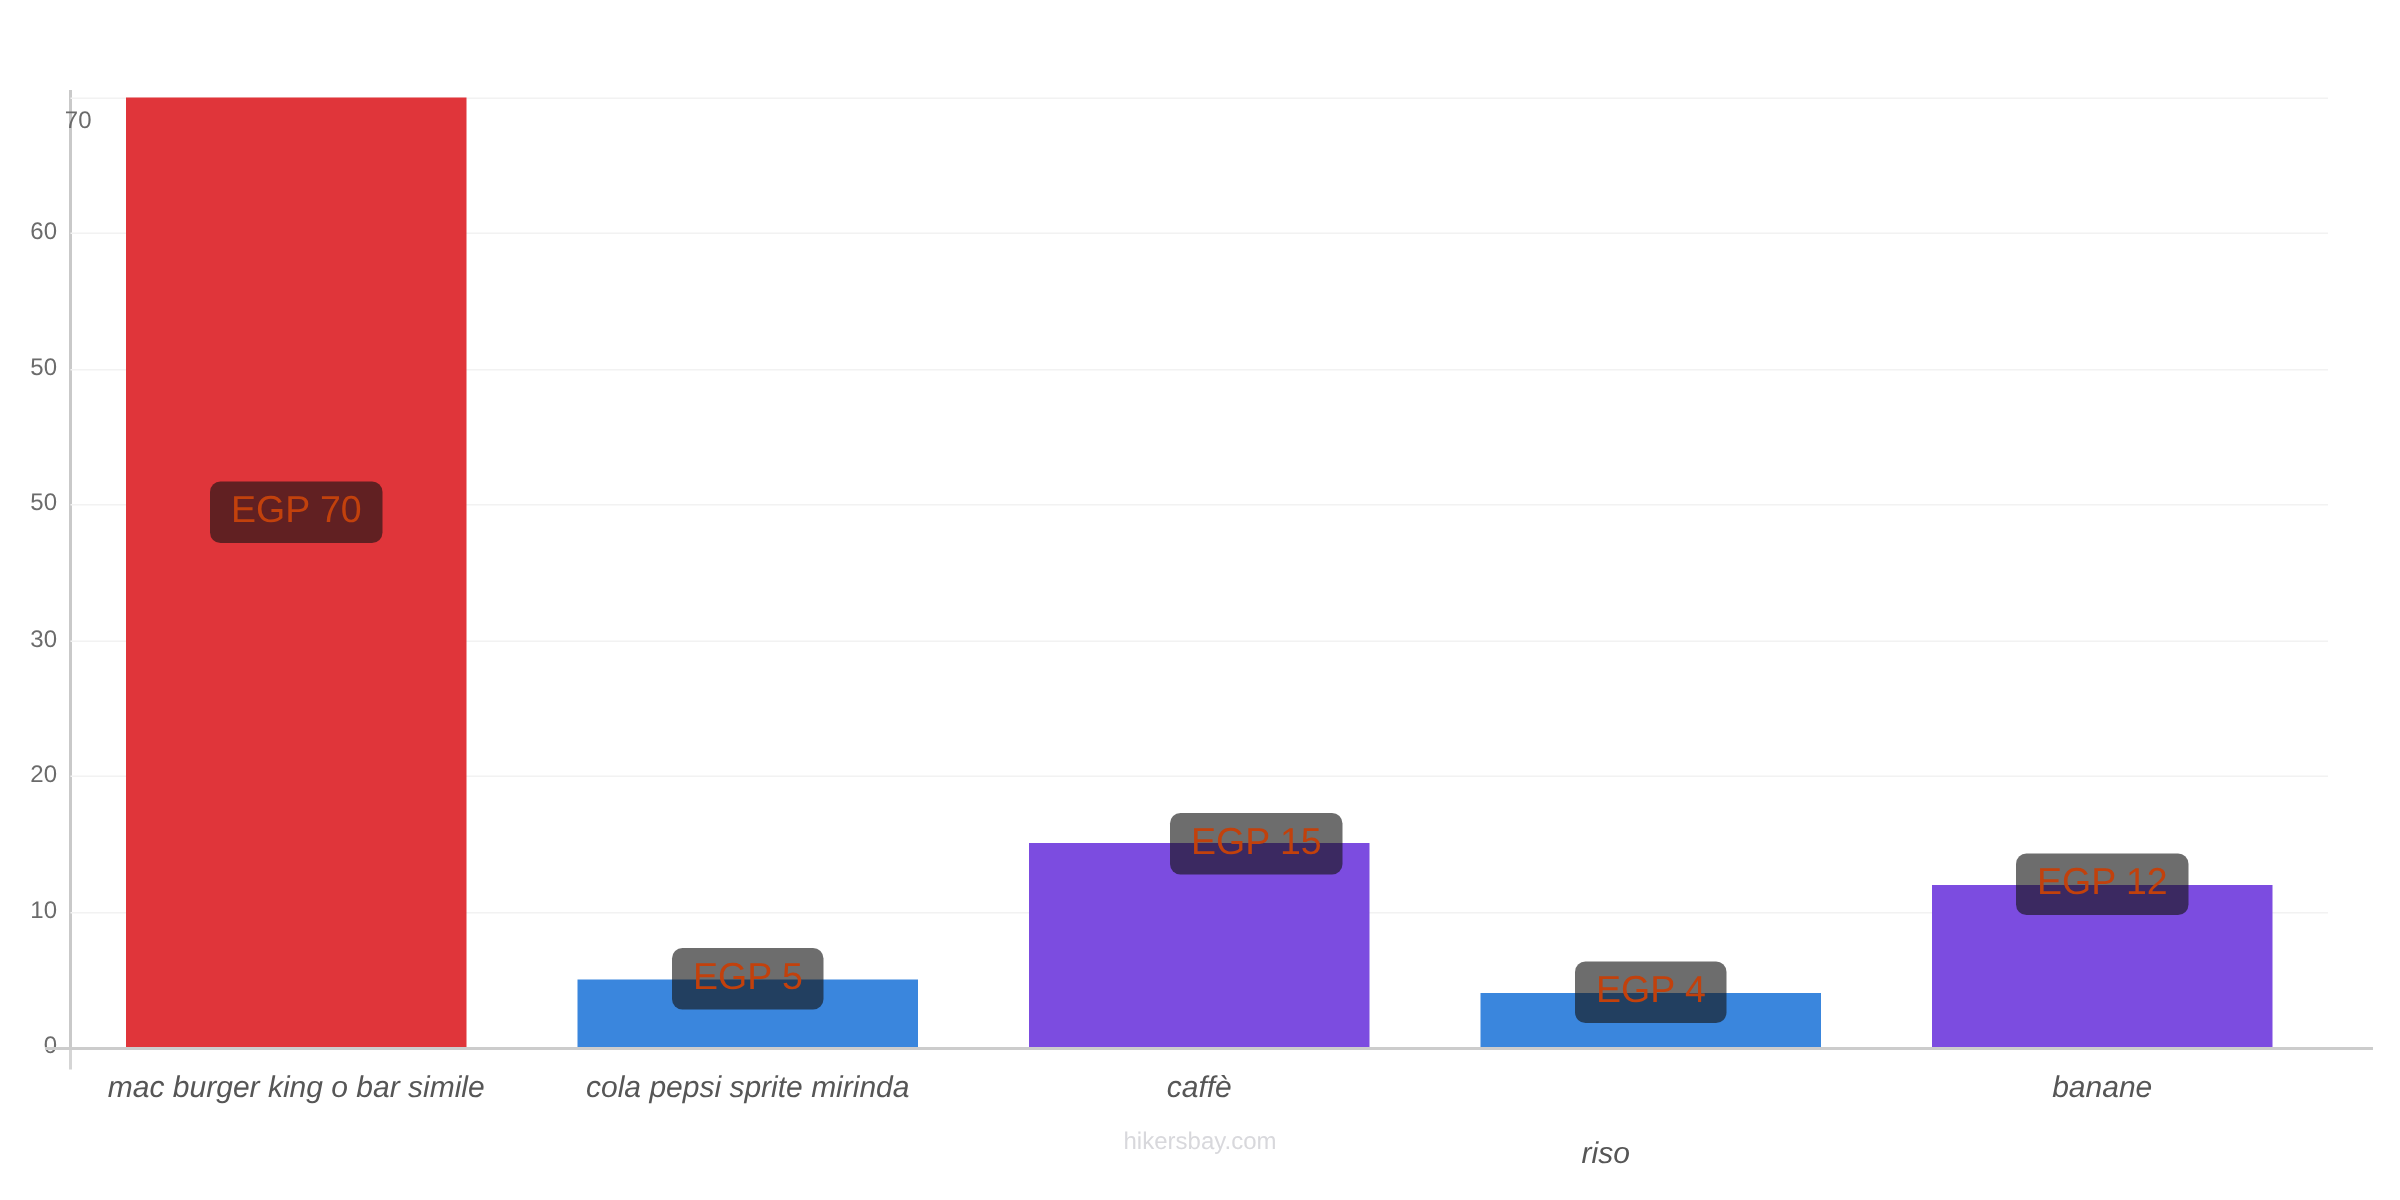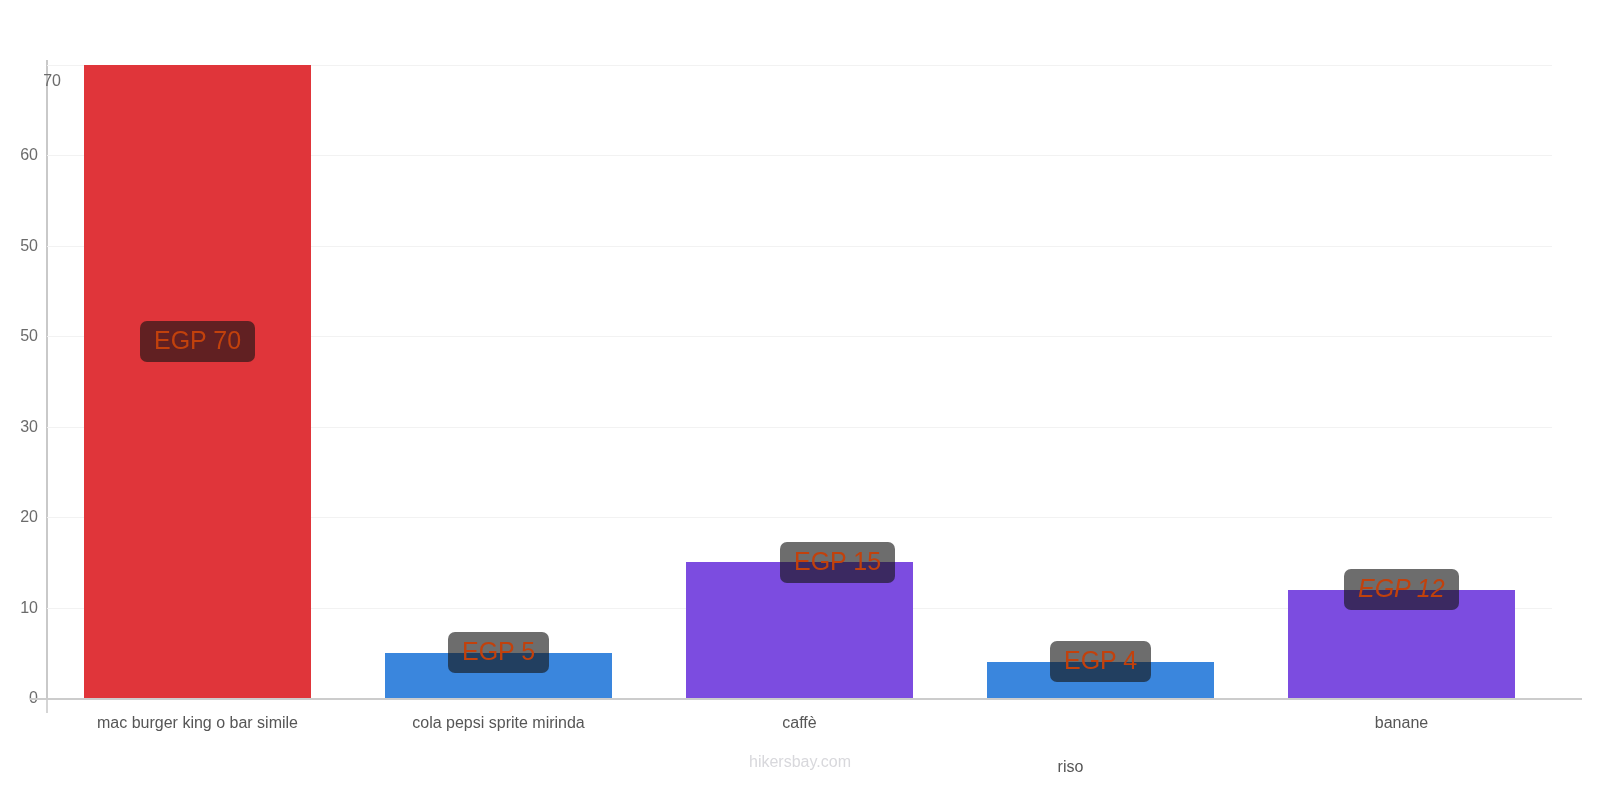--- a/index.html
+++ b/index.html
@@ -98,25 +98,26 @@
     padding: 7px 14px 9px 14px;
     line-height: 1;
     white-space: nowrap;
     box-sizing: border-box;
   }
 
   
   .x-label {
     position: absolute;
     top: 713px;
-    font-size: 16px;
+    font-size: 20px;
     color: #565656;
     text-align: center;
     white-space: nowrap;
     line-height: 1.2;
+    font-style: italic;
   }
 
   
   #x-axis-stub {
     position: absolute;
     left: 46px;
     top: 700px;
     width: 2px;
     height: 13px;
     background: #d5d5d5;
@@ -181,17 +182,17 @@
       <div class="x-label" style="left: 649px; width: 301px;">caffè</div>
       <div class="x-label" style="left: 920px; width: 301px; margin-top: 44px;">riso</div>
       <div class="x-label" style="left: 1251px; width: 301px;">banane</div>
     </div>
 
   <div id="badges">
       <div class="value-badge" style="left: 140px; top: 321px;">EGP 70</div>
       <div class="value-badge" style="left: 448px; top: 632px;">EGP 5</div>
       <div class="value-badge" style="left: 768px; top: 542px; margin-left: 12px;">EGP 15</div>
       <div class="value-badge" style="left: 1050px; top: 641px;">EGP 4</div>
-      <div class="value-badge" style="left: 1344px; top: 569px; font-style: italic;">EGP 12</div>
+      <div class="value-badge" style="left: 1344px; top: 569px;">EGP 12</div>
     </div>
 
   <div id="footer-watermark">hikersbay.com</div>
 </div>
 
 </body></html>

